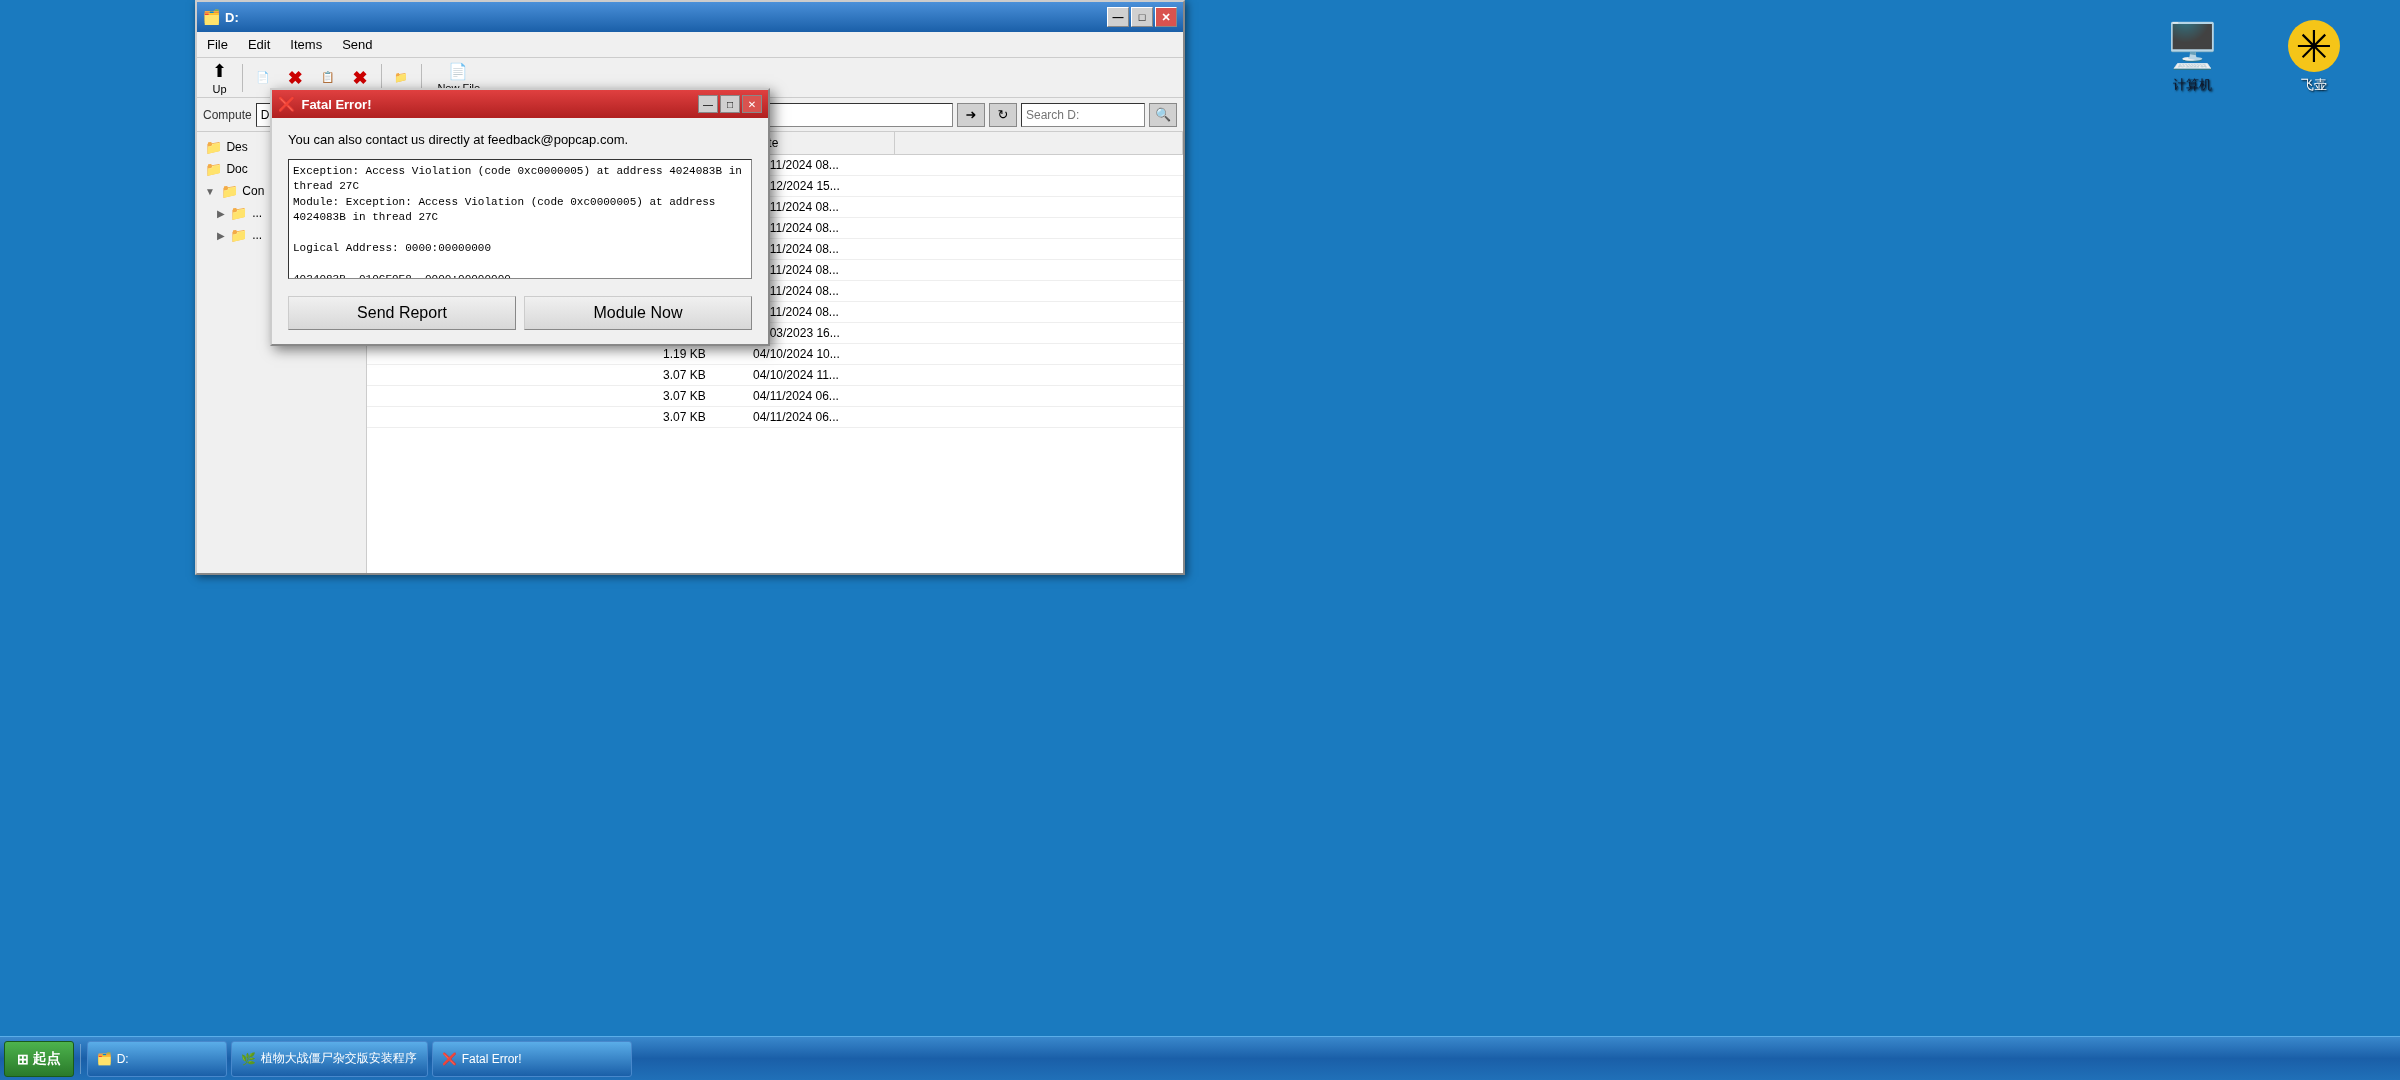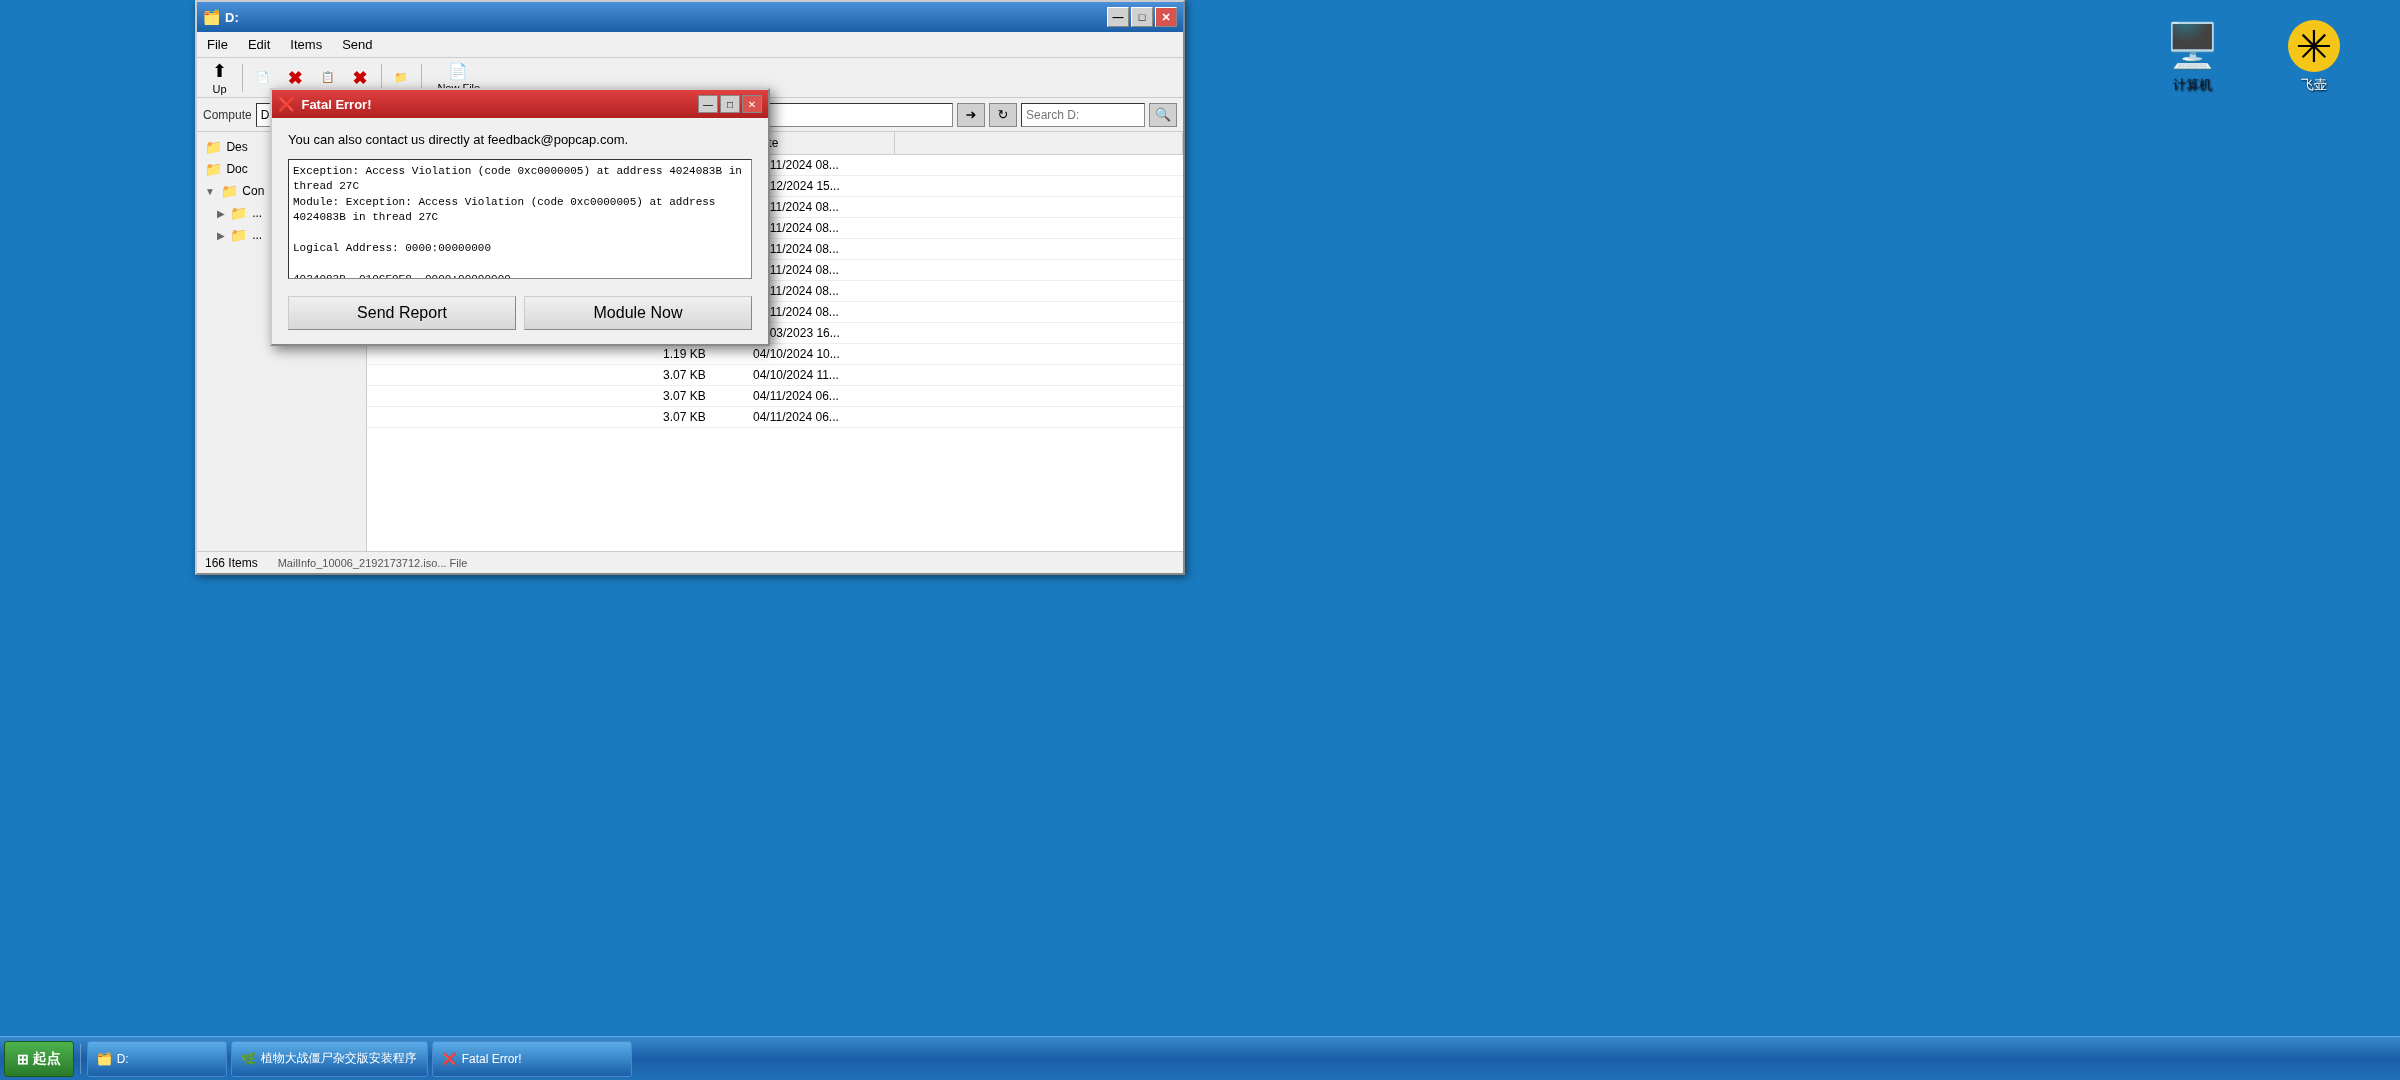--- a/index.html
+++ b/index.html
@@ -596,24 +596,20 @@
         </div>
       <div class="file-list-row">
           <div class="file-list-cell"></div>
           <div class="file-list-cell">3.07 KB</div>
           <div class="file-list-cell">04/11/2024 06...</div>
           <div class="file-list-cell"></div>
         </div>
     </div>
   </div>
 
-  <div class="status-bar">
-    <span>166 Items</span>
-    <span style="margin-left: 20px; font-size:11px; color:#555;">MailInfo_10006_2192173712.iso... File</span>
-  </div>
 </div>
 
 <div class="desktop-computer-icon" style="position:absolute; top:20px; right:180px; display:flex; flex-direction:column; align-items:center; gap:4px; cursor:pointer;">
   <div style="font-size:44px;">🖥️</div>
   <div style="color:#0f172a; font-size:13px; text-shadow:1px 1px 2px #000;">计算机</div>
 </div>
 
 <div class="desktop-game-icon" style="position:absolute; top:20px; right:60px; display:flex; flex-direction:column; align-items:center; gap:4px; cursor:pointer;">
   <div style="font-size:44px; background:#f5c518; border-radius:50%; width:52px; height:52px; display:flex; align-items:center; justify-content:center;">✳</div>
   <div style="color:white; font-size:13px; text-shadow:1px 1px 2px #000;">飞壶</div>

